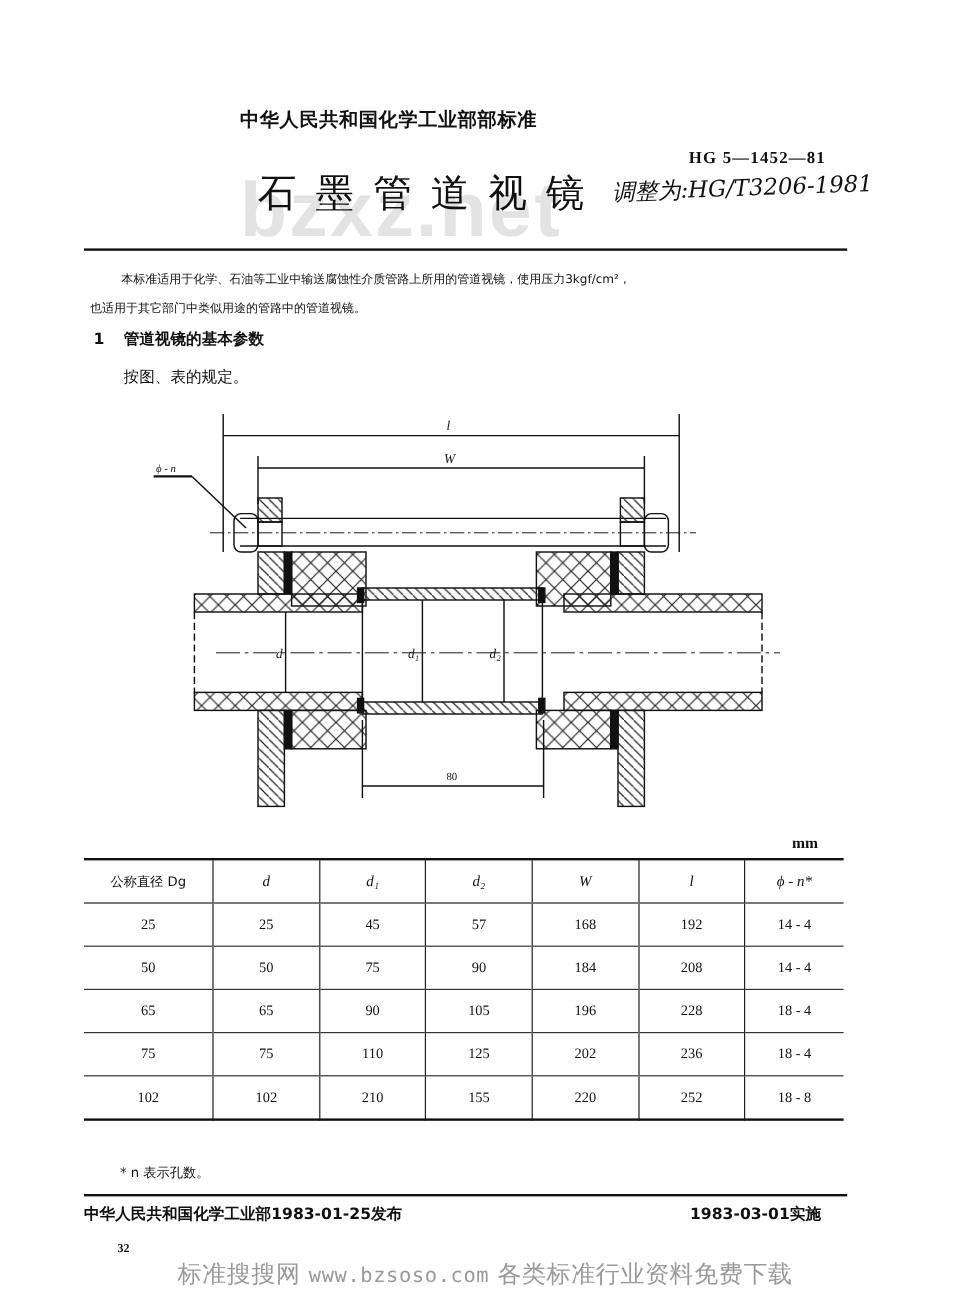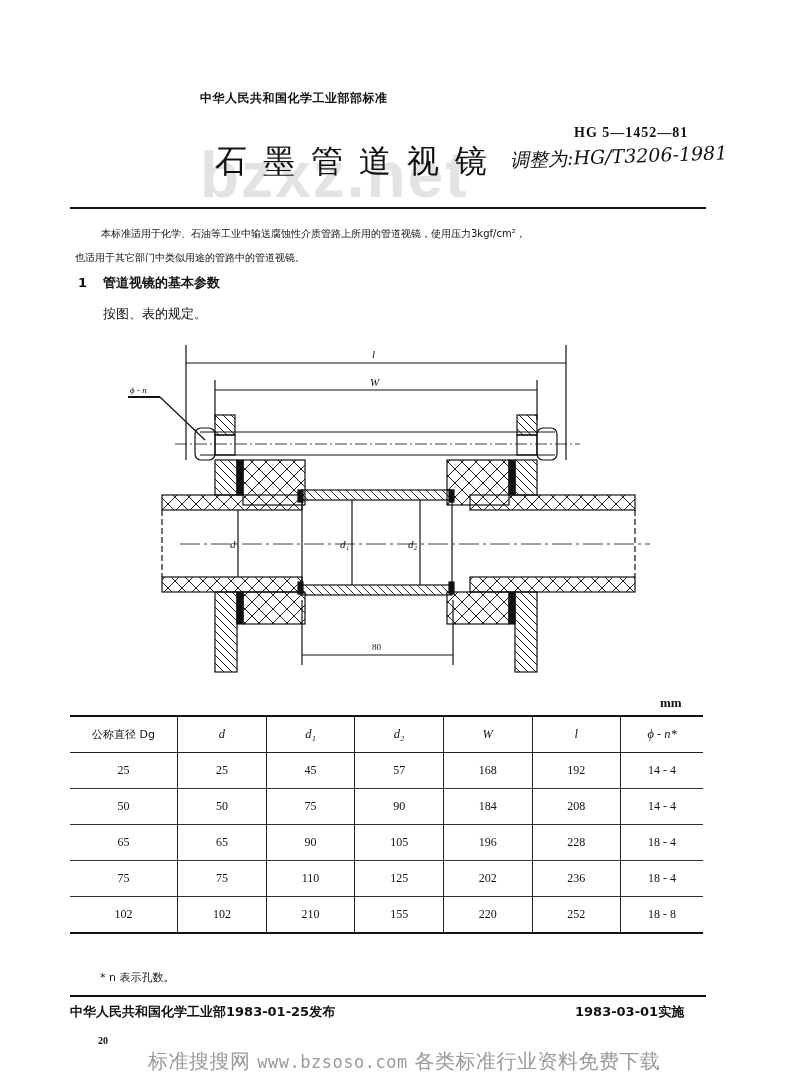--- a/index.html
+++ b/index.html
@@ -1,21 +1,21 @@
 <!DOCTYPE html>
 <html><head>
 <meta charset="utf-8">
 <style>
   html, body { margin: 0; padding: 0; }
   body {
     width: 800px; height: 1091px; background: #ffffff; position: relative; overflow: hidden;
     font-family: "DejaVu Serif", "Liberation Serif", serif; color: #111;
   }
   .abs { position: absolute; }
-  .ministry-header { left: 200px; top: 90px; font-family: "DejaVu Sans", sans-serif; font-size: 12px; font-weight: bold; letter-spacing: 0.5px; }
+  .ministry-header { left: 200px; top: 90px; font-family: "DejaVu Sans", sans-serif; font-size: 16px; font-weight: bold; letter-spacing: 0.5px; }
   .std-number { left: 574px; top: 125px; font-family: "Liberation Serif", serif; font-weight: bold; font-size: 14px; letter-spacing: 1px; }
   .watermark-top { left: 200px; top: 143px; font-family: "Liberation Sans", sans-serif; font-weight: bold; font-size: 64px; color: #e3e3e3; letter-spacing: 2px; z-index: 0; line-height: 1; }
   .doc-title { left: 215px; top: 140px; font-family: "DejaVu Sans", sans-serif; font-size: 32px; letter-spacing: 16px; z-index: 1; }
   .handwritten { left: 510px; top: 144px; font-family: "DejaVu Serif", serif; font-style: italic; font-size: 19px; z-index: 1; transform: rotate(-2deg); }
   .title-rule { left: 70px; top: 207px; width: 636px; height: 2px; background: #111; }
   .para { left: 75px; width: 640px; font-family: "DejaVu Sans", sans-serif; font-size: 10px; line-height: 24px; }
   .para .indent { padding-left: 26px; }
   .section { left: 78px; top: 274px; font-family: "DejaVu Sans", sans-serif; font-size: 13px; font-weight: bold; }
   .section .num { margin-right: 16px; }
   .sub { left: 103px; top: 305px; font-family: "DejaVu Sans", sans-serif; font-size: 13px; }
@@ -205,17 +205,17 @@
         <td>18 - 8</td>
     </tr>
   </tbody>
 </table>
 
 <div class="abs footnote">* n 表示孔数。</div>
 
 <div class="abs footer-rule"></div>
 <div class="abs footer-left">中华人民共和国化学工业部1983-01-25发布</div>
 <div class="abs footer-right">1983-03-01实施</div>
-<div class="abs page-num">20</div>
+<div class="abs page-num">32</div>
 
 <div class="abs watermark-bottom">
   <span>标准搜搜网 </span><span class="mono">www.bzsoso.com</span><span> 各类标准行业资料免费下载</span>
 </div>
 
 </body></html>

